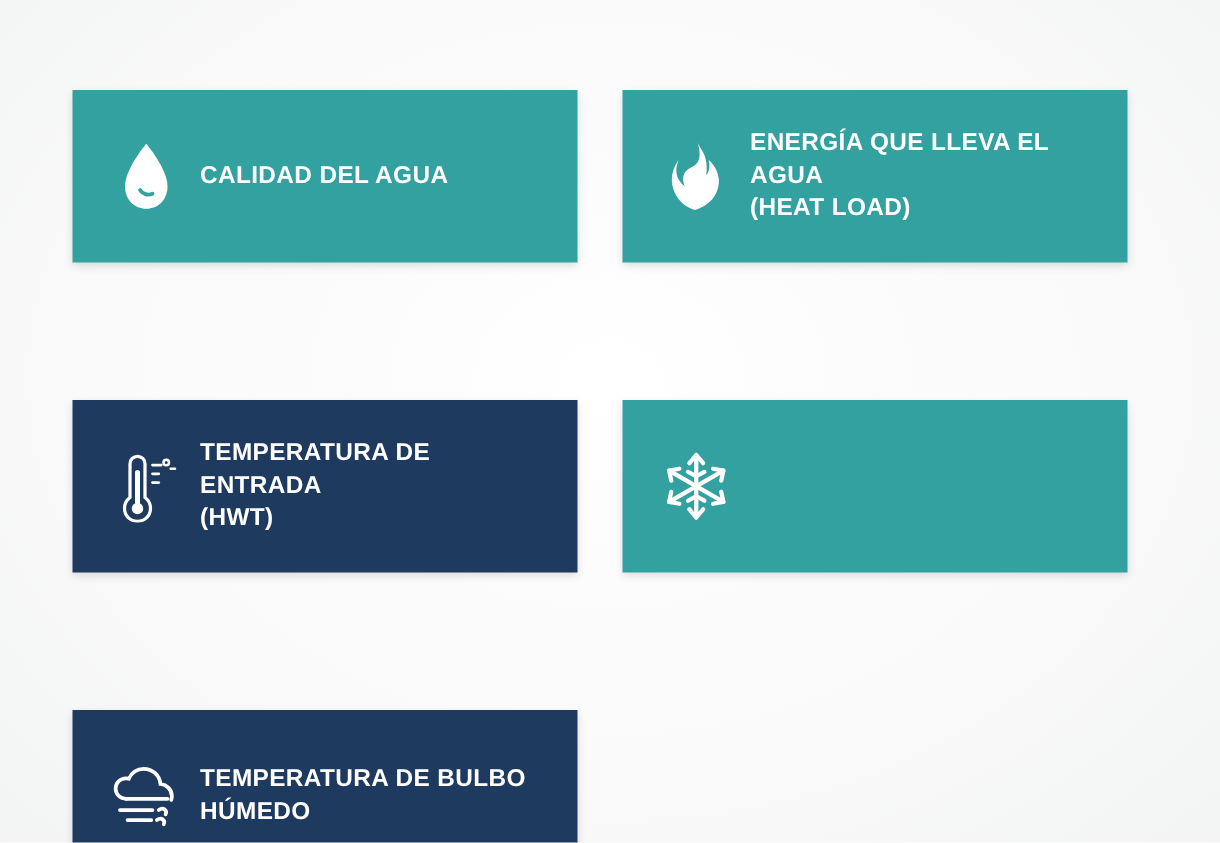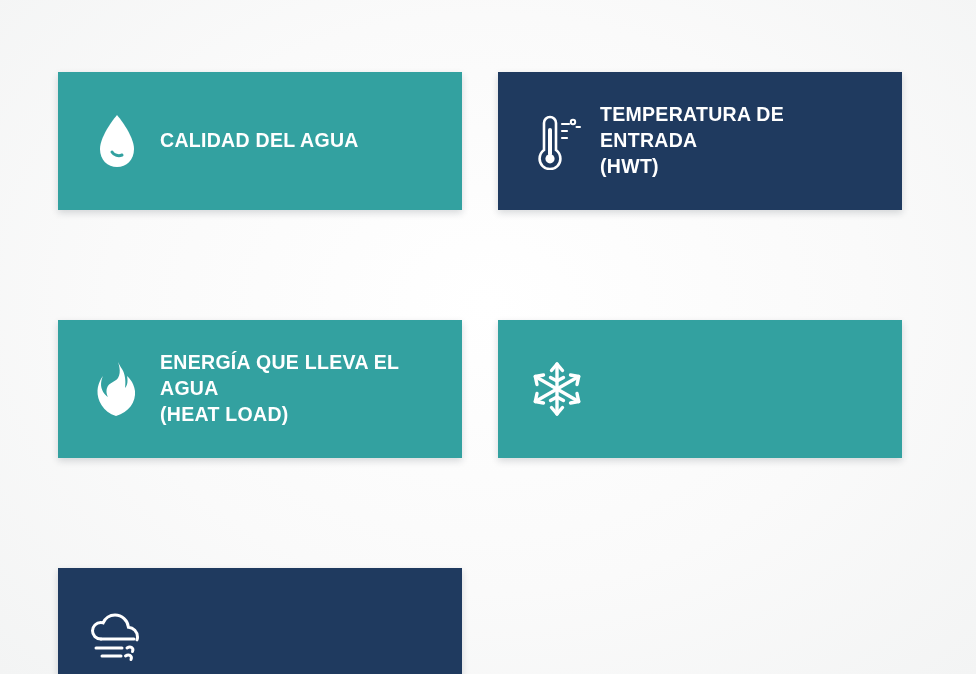--- a/index.html
+++ b/index.html
@@ -83,45 +83,45 @@
       <span class="icon-wrap">
         <svg width="52" height="60" viewBox="0 0 52 60" fill="none">
           <path d="M26 4 C26 4 9 24 9 38 C9 49 16.6 56 26 56 C35.4 56 43 49 43 38 C43 24 26 4 26 4 Z" fill="#ffffff"></path>
           <path d="M31 44 C27.5 45.5 23 44.3 21 41" stroke="#33a1a0" stroke-width="3" stroke-linecap="round" fill="none"></path>
         </svg>
       </span>
       <span class="label">CALIDAD DEL AGUA</span>
     </div>
 
 
+    <div class="card teal">
+      <span class="icon-wrap">
+        <svg width="46" height="58" viewBox="0 0 46 58" fill="none">
+          <path d="M24 2 C24 2 28 12 24 18 C21 22.5 15 22 13 28 C11.4 32.8 14 37 14 37 C14 37 9 34 7.5 28 C6 22 9 16 9 16 C9 16 4 22 3.5 30.5 C3 40 9 52 22 56 C35 52 42 42 41 31 C40 21.5 33 16 33 16 C33 16 35 24 31 28 C31 28 33 17 28 9 C25.8 5.6 24 2 24 2 Z" fill="#ffffff"></path>
+        </svg>
+      </span>
+      <span class="label">ENERGÍA QUE LLEVA EL AGUA
+(HEAT LOAD)</span>
+    </div>
+
     <div class="card navy">
       <span class="icon-wrap">
         <svg width="50" height="58" viewBox="0 0 50 58" fill="none" stroke="#ffffff" stroke-width="2.6" stroke-linecap="round">
           <path d="M24 38 L24 11 C24 7.7 21.3 5 18 5 C14.7 5 12 7.7 12 11 L12 38 C9.3 40 7.6 43.2 7.6 46.8 C7.6 52.6 12.2 57 18 57 C23.8 57 28.4 52.6 28.4 46.8 C28.4 43.2 26.7 40 24 38 Z" fill="none"></path>
           <circle cx="18" cy="46.8" r="4.6" fill="#ffffff" stroke="none"></circle>
           <path d="M18 42 L18 18" stroke-width="4"></path>
           <path d="M30 12 L37 12" stroke-width="2.2"></path>
           <path d="M30 19 L35 19" stroke-width="2.2"></path>
           <path d="M30 26 L35 26" stroke-width="2.2"></path>
           <circle cx="41" cy="10" r="2.2" fill="none" stroke-width="2"></circle>
           <path d="M44.5 15 L48 15" stroke-width="2"></path>
         </svg>
       </span>
       <span class="label">TEMPERATURA DE ENTRADA
 (HWT)</span>
-    </div>
-
-    <div class="card teal">
-      <span class="icon-wrap">
-        <svg width="46" height="58" viewBox="0 0 46 58" fill="none">
-          <path d="M24 2 C24 2 28 12 24 18 C21 22.5 15 22 13 28 C11.4 32.8 14 37 14 37 C14 37 9 34 7.5 28 C6 22 9 16 9 16 C9 16 4 22 3.5 30.5 C3 40 9 52 22 56 C35 52 42 42 41 31 C40 21.5 33 16 33 16 C33 16 35 24 31 28 C31 28 33 17 28 9 C25.8 5.6 24 2 24 2 Z" fill="#ffffff"></path>
-        </svg>
-      </span>
-      <span class="label">ENERGÍA QUE LLEVA EL AGUA
-(HEAT LOAD)</span>
     </div>
 
     <div class="card teal">
       <span class="icon-wrap">
         <svg width="56" height="56" viewBox="0 0 56 56" fill="none" stroke="#ffffff" stroke-width="3.4" stroke-linecap="round">
           <path d="M28 3 L28 53"></path>
           <path d="M6.3 15.5 L49.7 40.5"></path>
           <path d="M6.3 40.5 L49.7 15.5"></path>
           <path d="M28 3 L22.5 9.5 M28 3 L33.5 9.5"></path>
           <path d="M28 53 L22.5 46.5 M28 53 L33.5 46.5"></path>
@@ -139,16 +139,18 @@
       <span class="icon-wrap">
         <svg width="58" height="50" viewBox="0 0 58 50" fill="none" stroke="#ffffff" stroke-width="3" stroke-linecap="round">
           <path d="M13 27 C8 27 4.5 23.3 4.5 18.8 C4.5 14.3 8.2 10.6 12.8 10.6 C13.6 10.6 14.4 10.7 15.1 10.9 C17 6.3 21.6 3 27 3 C34 3 39.8 8.4 40.4 15.2 C45.4 15.6 49.5 19.8 49.5 24.9 C49.5 26 49.3 27 49 27.9" fill="none"></path>
           <path d="M13 27 L46 27" fill="none"></path>
           <path d="M8 36 L34 36" fill="none"></path>
           <path d="M39 36 C42.5 33.5 46 36 44.5 39.5" fill="none"></path>
           <path d="M14 44 L33 44" fill="none"></path>
           <path d="M37.5 44 C41 41.5 44.5 44 43 47.5" fill="none"></path>
         </svg>
       </span>
+      <span class="label">TEMPERATURA DE BULBO
+HÚMEDO</span>
     </div>
 
   </div>
 </div>
 
 </body></html>

